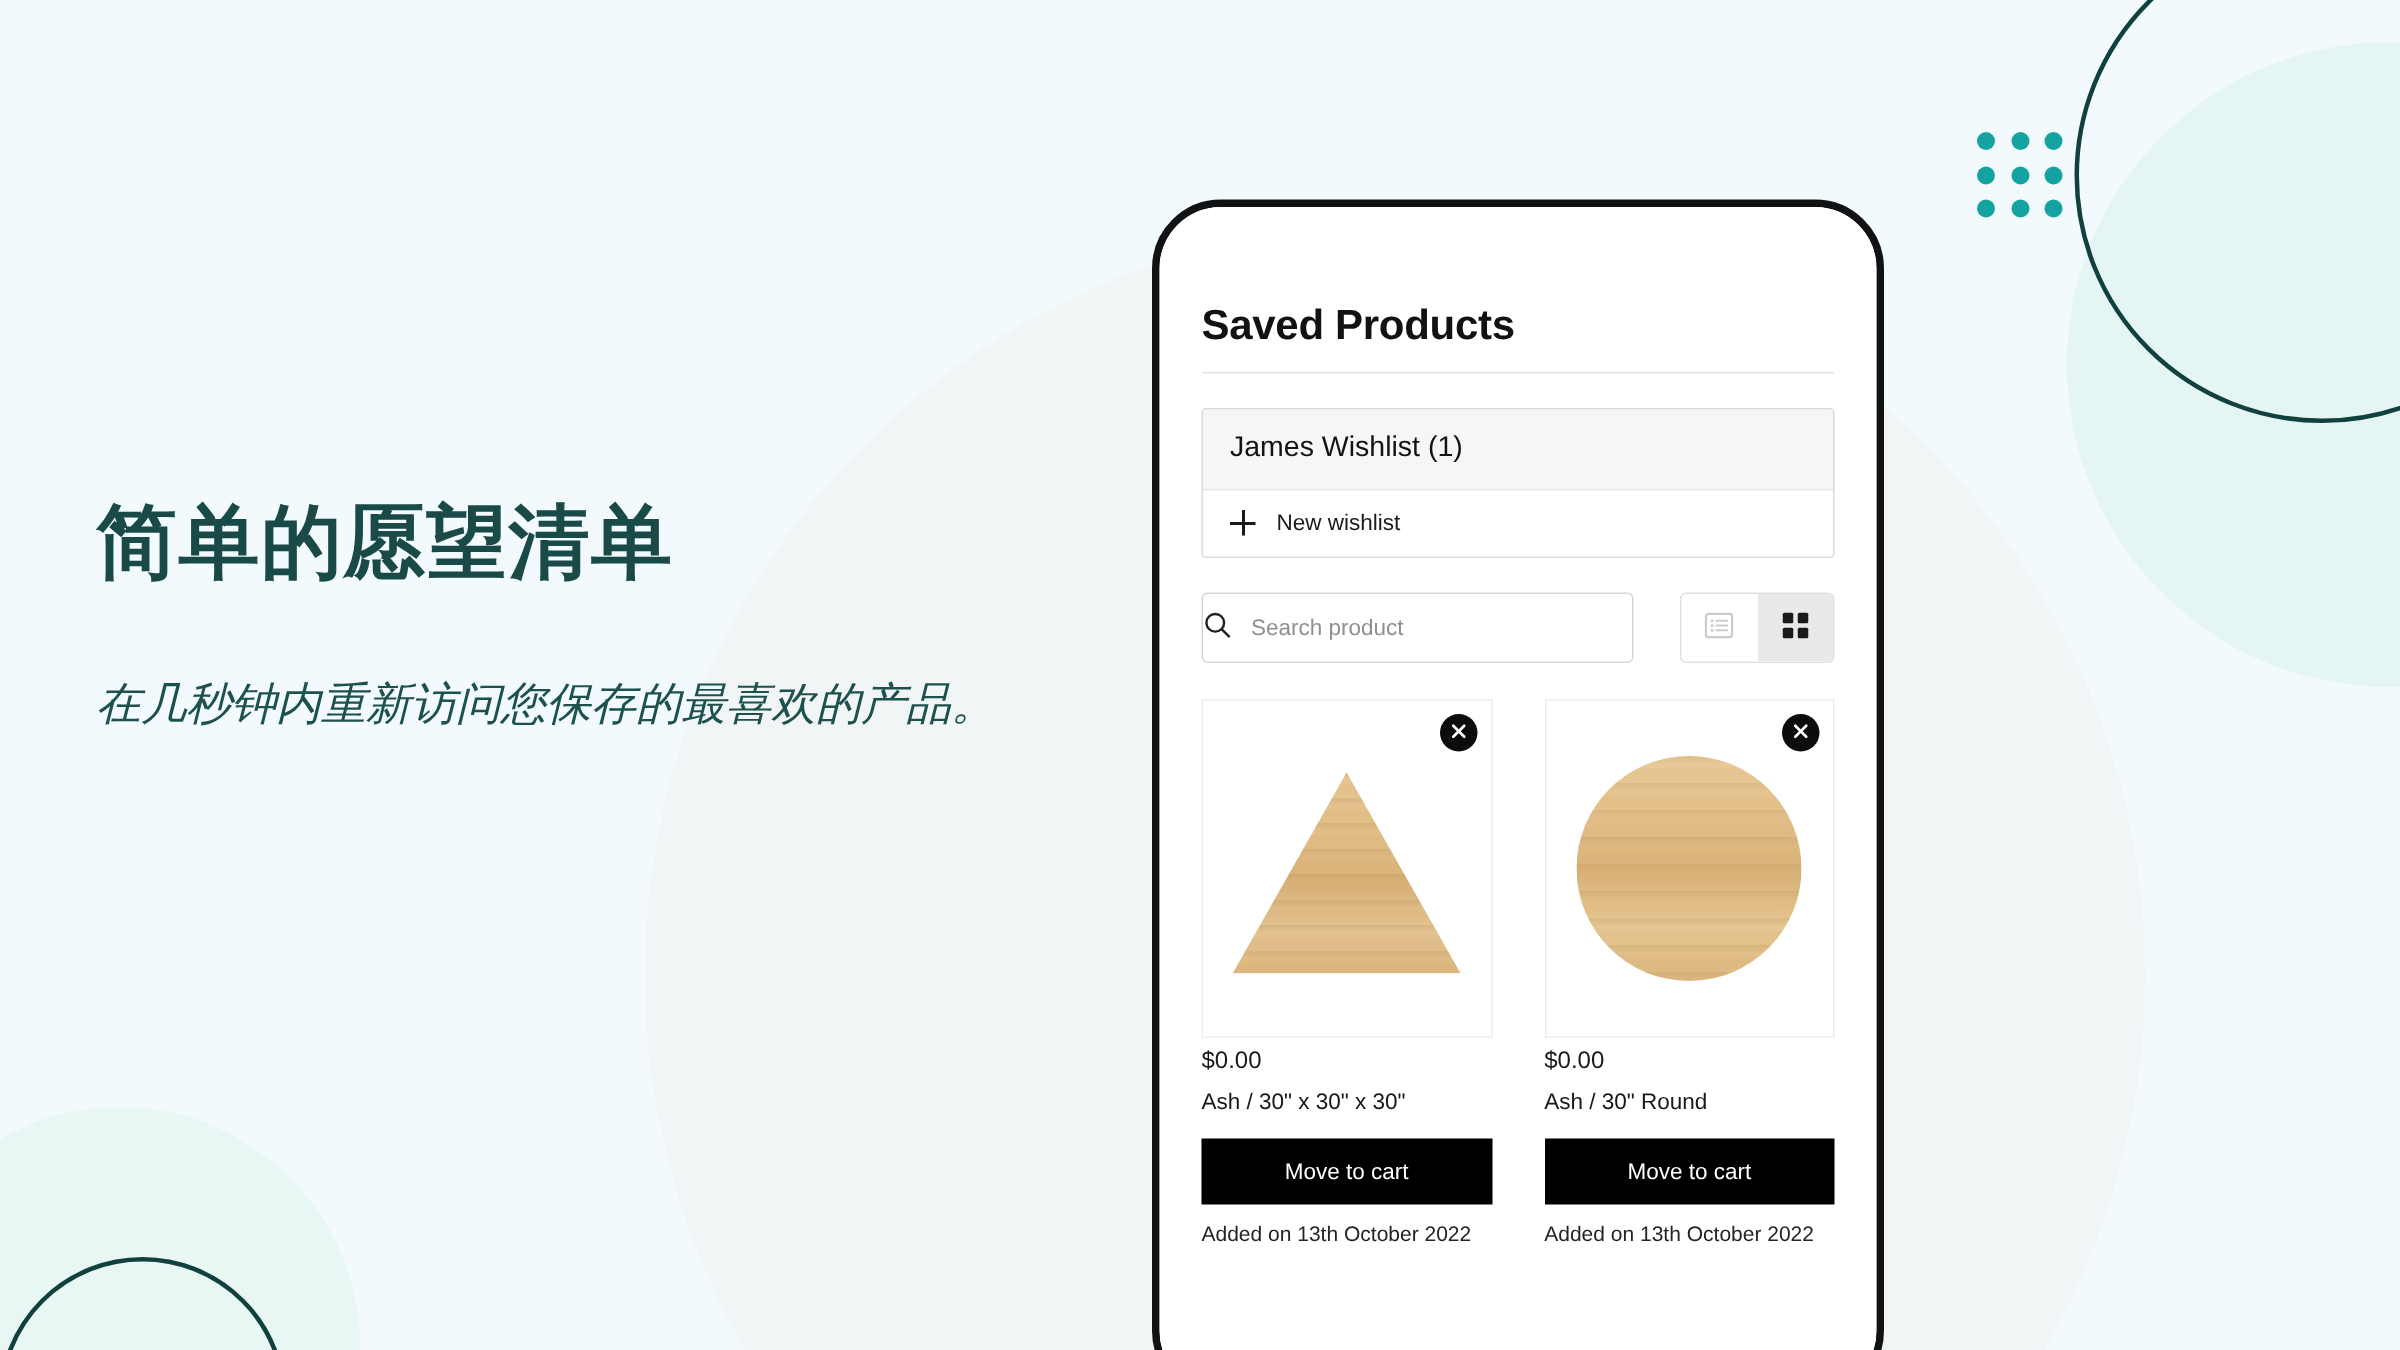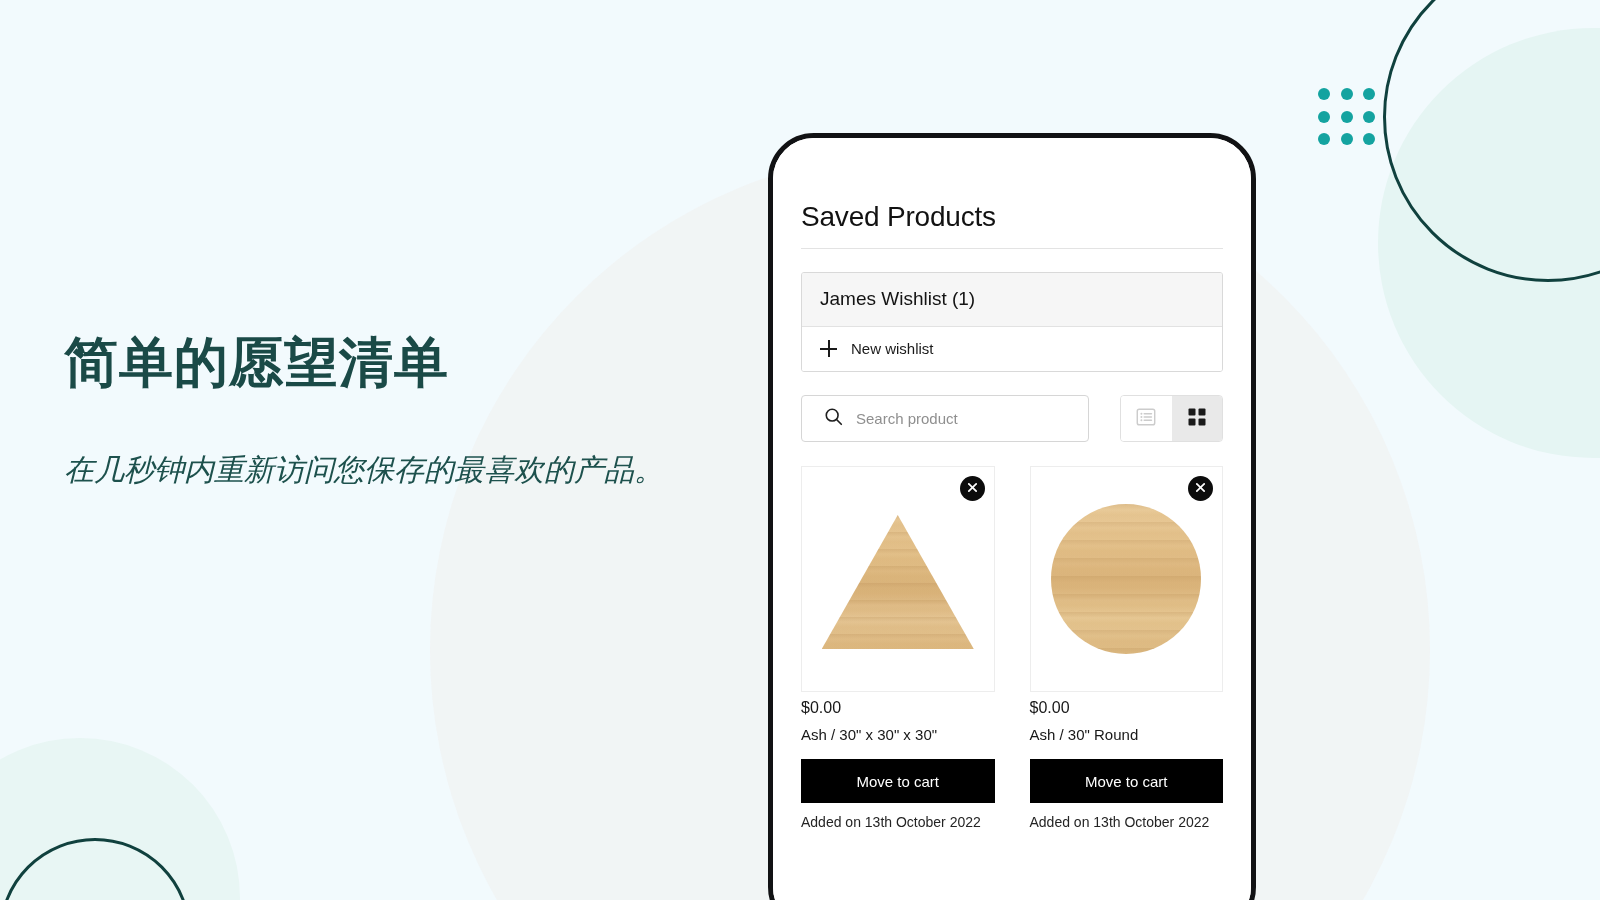--- a/index.html
+++ b/index.html
@@ -99,21 +99,21 @@
     position: absolute;
     left: 0; top: 0; right: 0; bottom: 0;
     background: #ffffff;
     padding: 0 28px;
     overflow: hidden;
   }
 
   .screenTitle {
     margin-top: 63px;
     font-size: 28px;
-    font-weight: 400;
+    font-weight: 700;
     letter-spacing: -0.2px;
     color: #121212;
   }
   .titleRule {
     margin-top: 15px;
     height: 1px;
     background: #e3e3e3;
   }
 
   
@@ -159,21 +159,21 @@
     align-items: stretch;
     gap: 31px;
   }
   .searchBox {
     flex: 1 1 auto;
     height: 47px;
     border: 1px solid #d6d6d6;
     border-radius: 4px;
     display: flex;
     align-items: center;
-    padding: 0 22px;
+    padding: 0 0;
     gap: 13px;
     background: #fff;
   }
   .searchInput {
     border: 0;
     outline: 0;
     flex: 1 1 auto;
     font-family: inherit;
     font-size: 15px;
     color: #2c2c2c;

